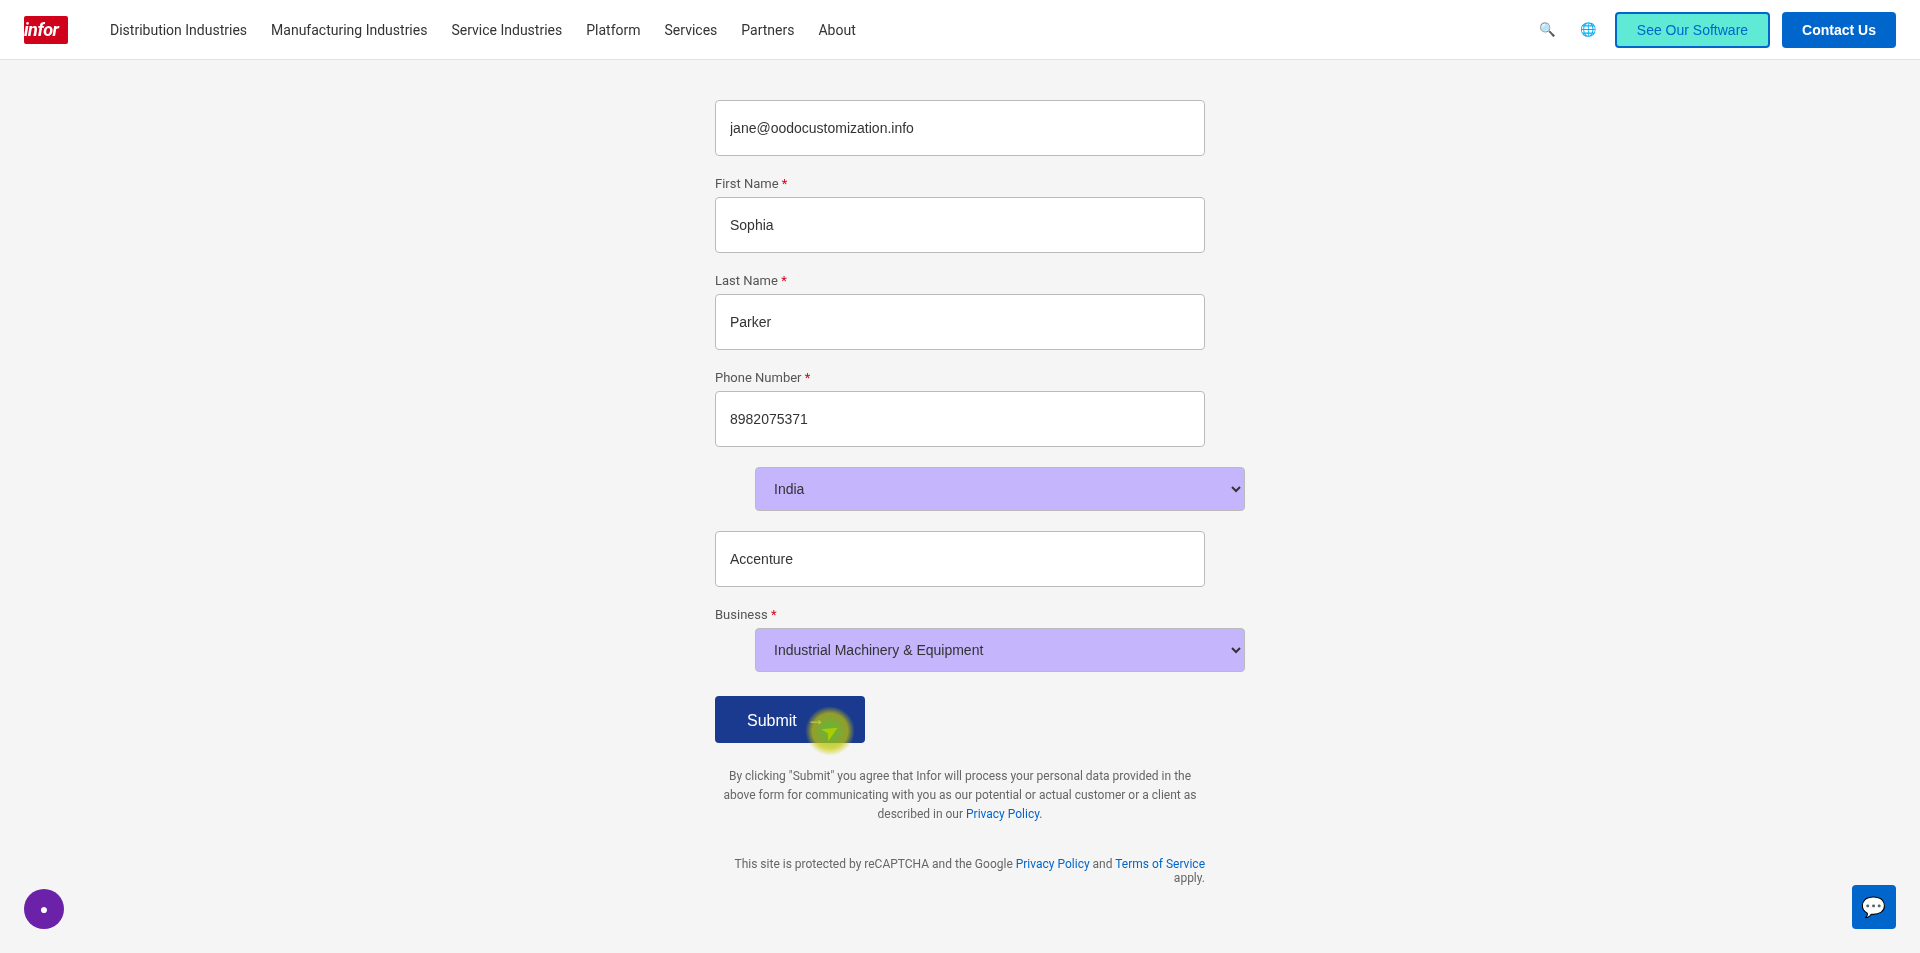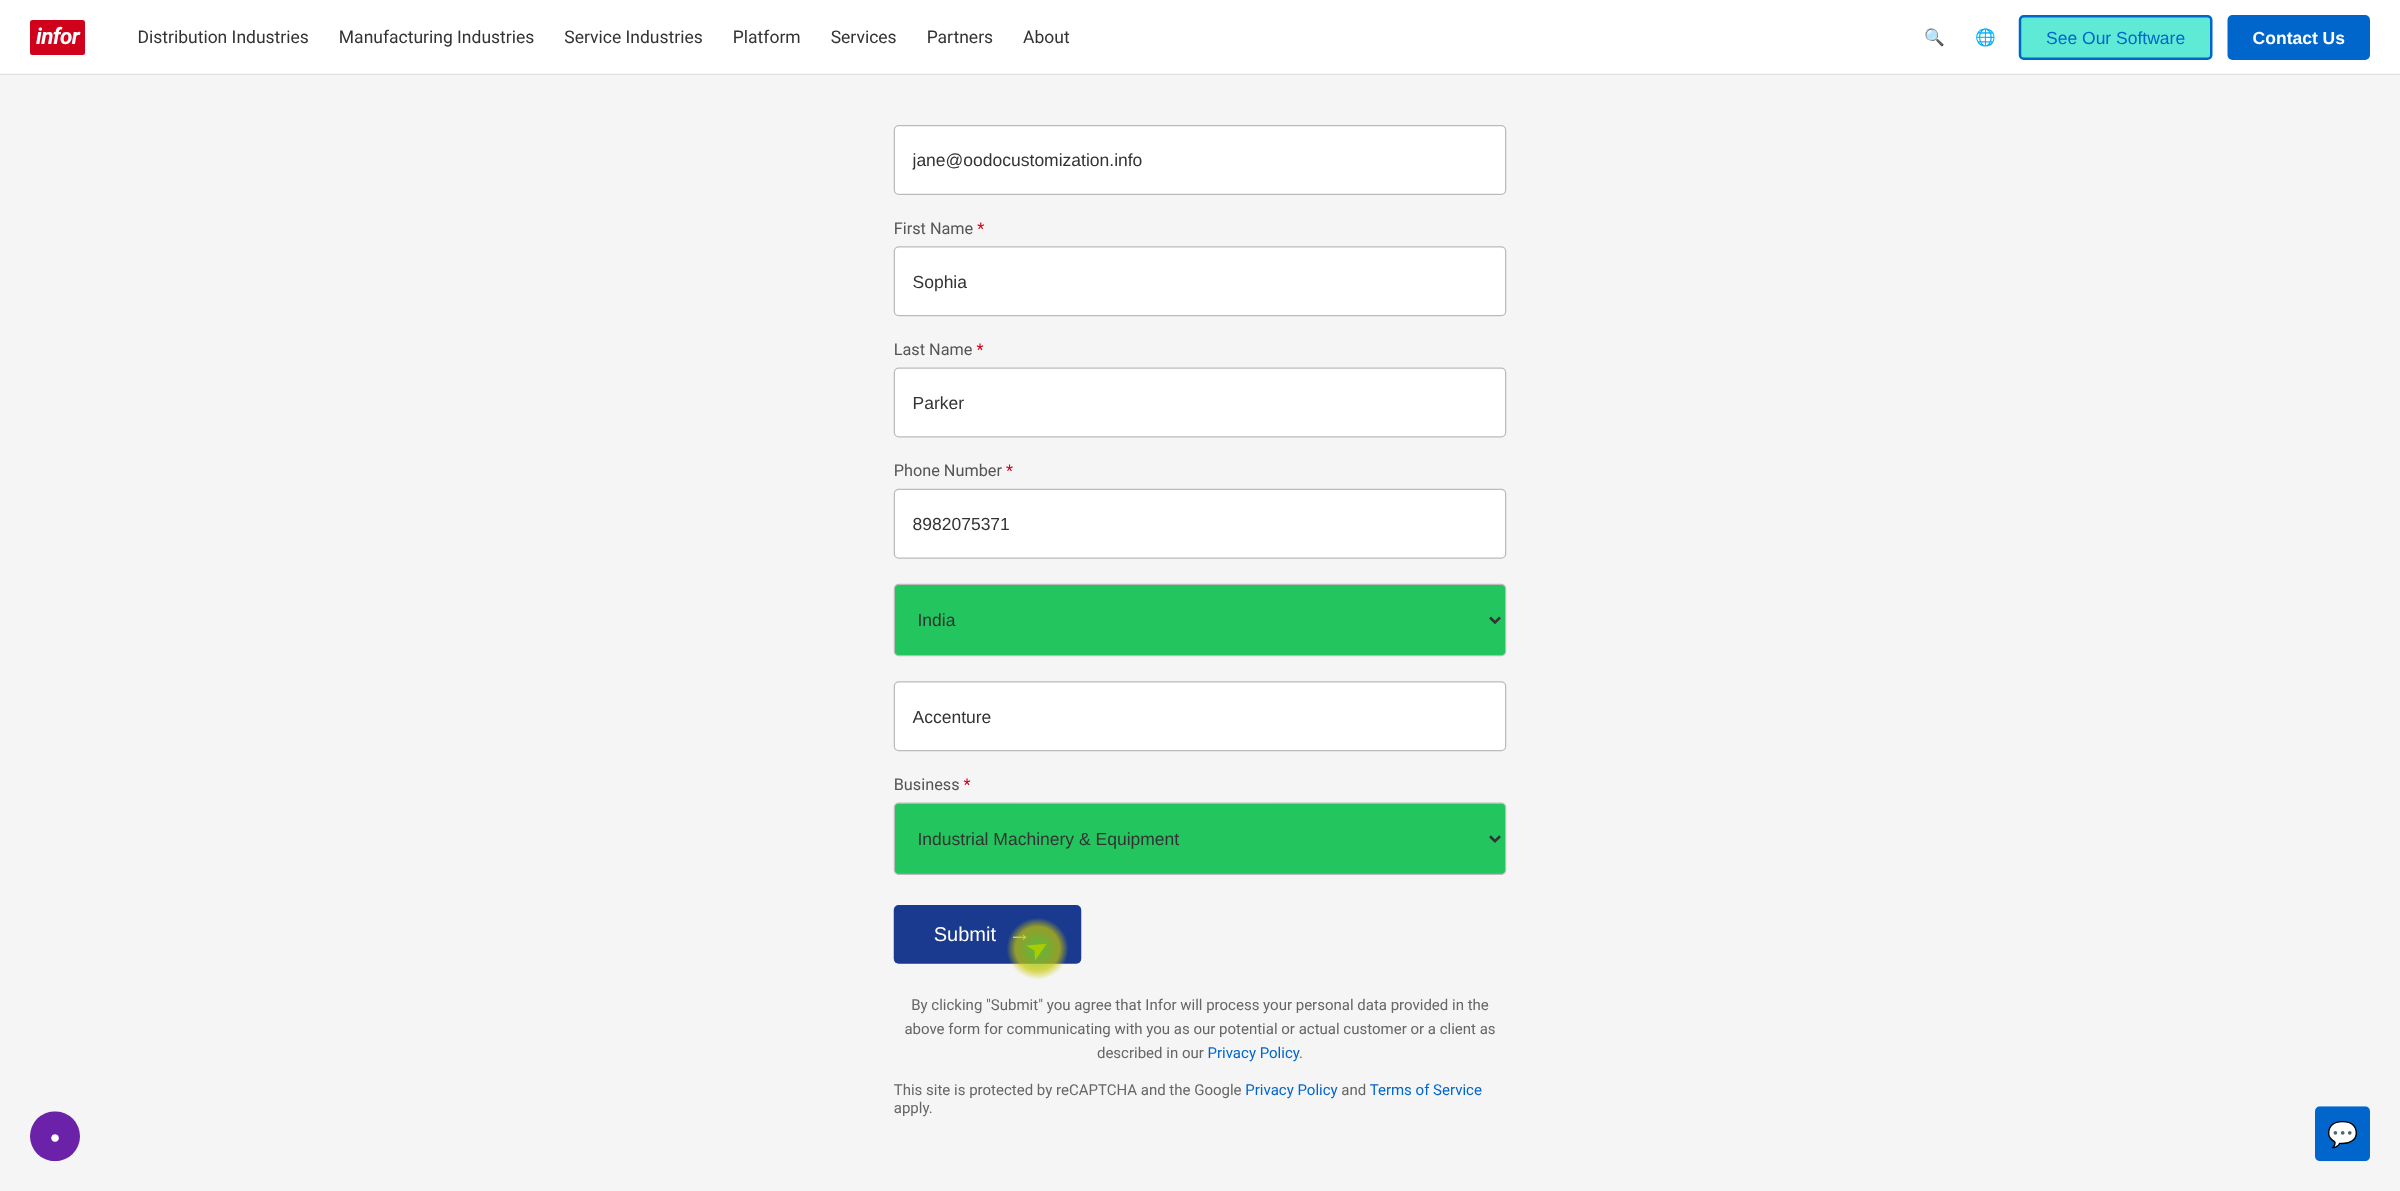--- a/index.html
+++ b/index.html
@@ -26,21 +26,20 @@
       display: flex;
       align-items: center;
       gap: 32px;
     }
     .logo-box {
       background: #d0021b;
       width: 44px;
       height: 28px;
       display: flex;
       align-items: center;
-      justify-content: center;
       border-radius: 2px;
       flex-shrink: 0;
     }
     .logo-text {
       color: #fff;
       font-size: 18px;
       font-weight: 700;
       font-style: italic;
       letter-spacing: -0.5px;
     }
@@ -123,30 +122,31 @@
       border: 1px solid #bbb;
       border-radius: 4px;
       padding: 0 14px;
       font-size: 14px;
       color: #333;
       background: #fff;
       outline: none;
     }
     .form-select {
       width: 100%;
-      height: 58px;
+      height: 44px;
       border: 1px solid #bbb;
       border-radius: 4px;
       padding: 0 14px;
       font-size: 14px;
       color: #333;
-      background: #22c55e;
+      background: #c4b5fd;
       outline: none;
       appearance: auto;
       cursor: pointer;
+      margin-left: 40px;
     }
 
     
     .submit-area {
       margin-top: 24px;
       position: relative;
     }
     .submit-btn {
       background: #1a3a8f;
       color: #fff;
@@ -191,24 +191,24 @@
       font-size: 12px;
       color: #666;
       text-align: center;
       line-height: 1.6;
     }
     .disclaimer a {
       color: #0066cc;
       text-decoration: none;
     }
     .recaptcha-text {
-      margin-top: 12px;
+      margin-top: 32px;
       font-size: 12px;
       color: #666;
-      text-align: left;
+      text-align: right;
     }
     .recaptcha-text a {
       color: #0066cc;
       text-decoration: none;
     }
 
     
     .chat-widget {
       position: fixed;
       bottom: 24px;

